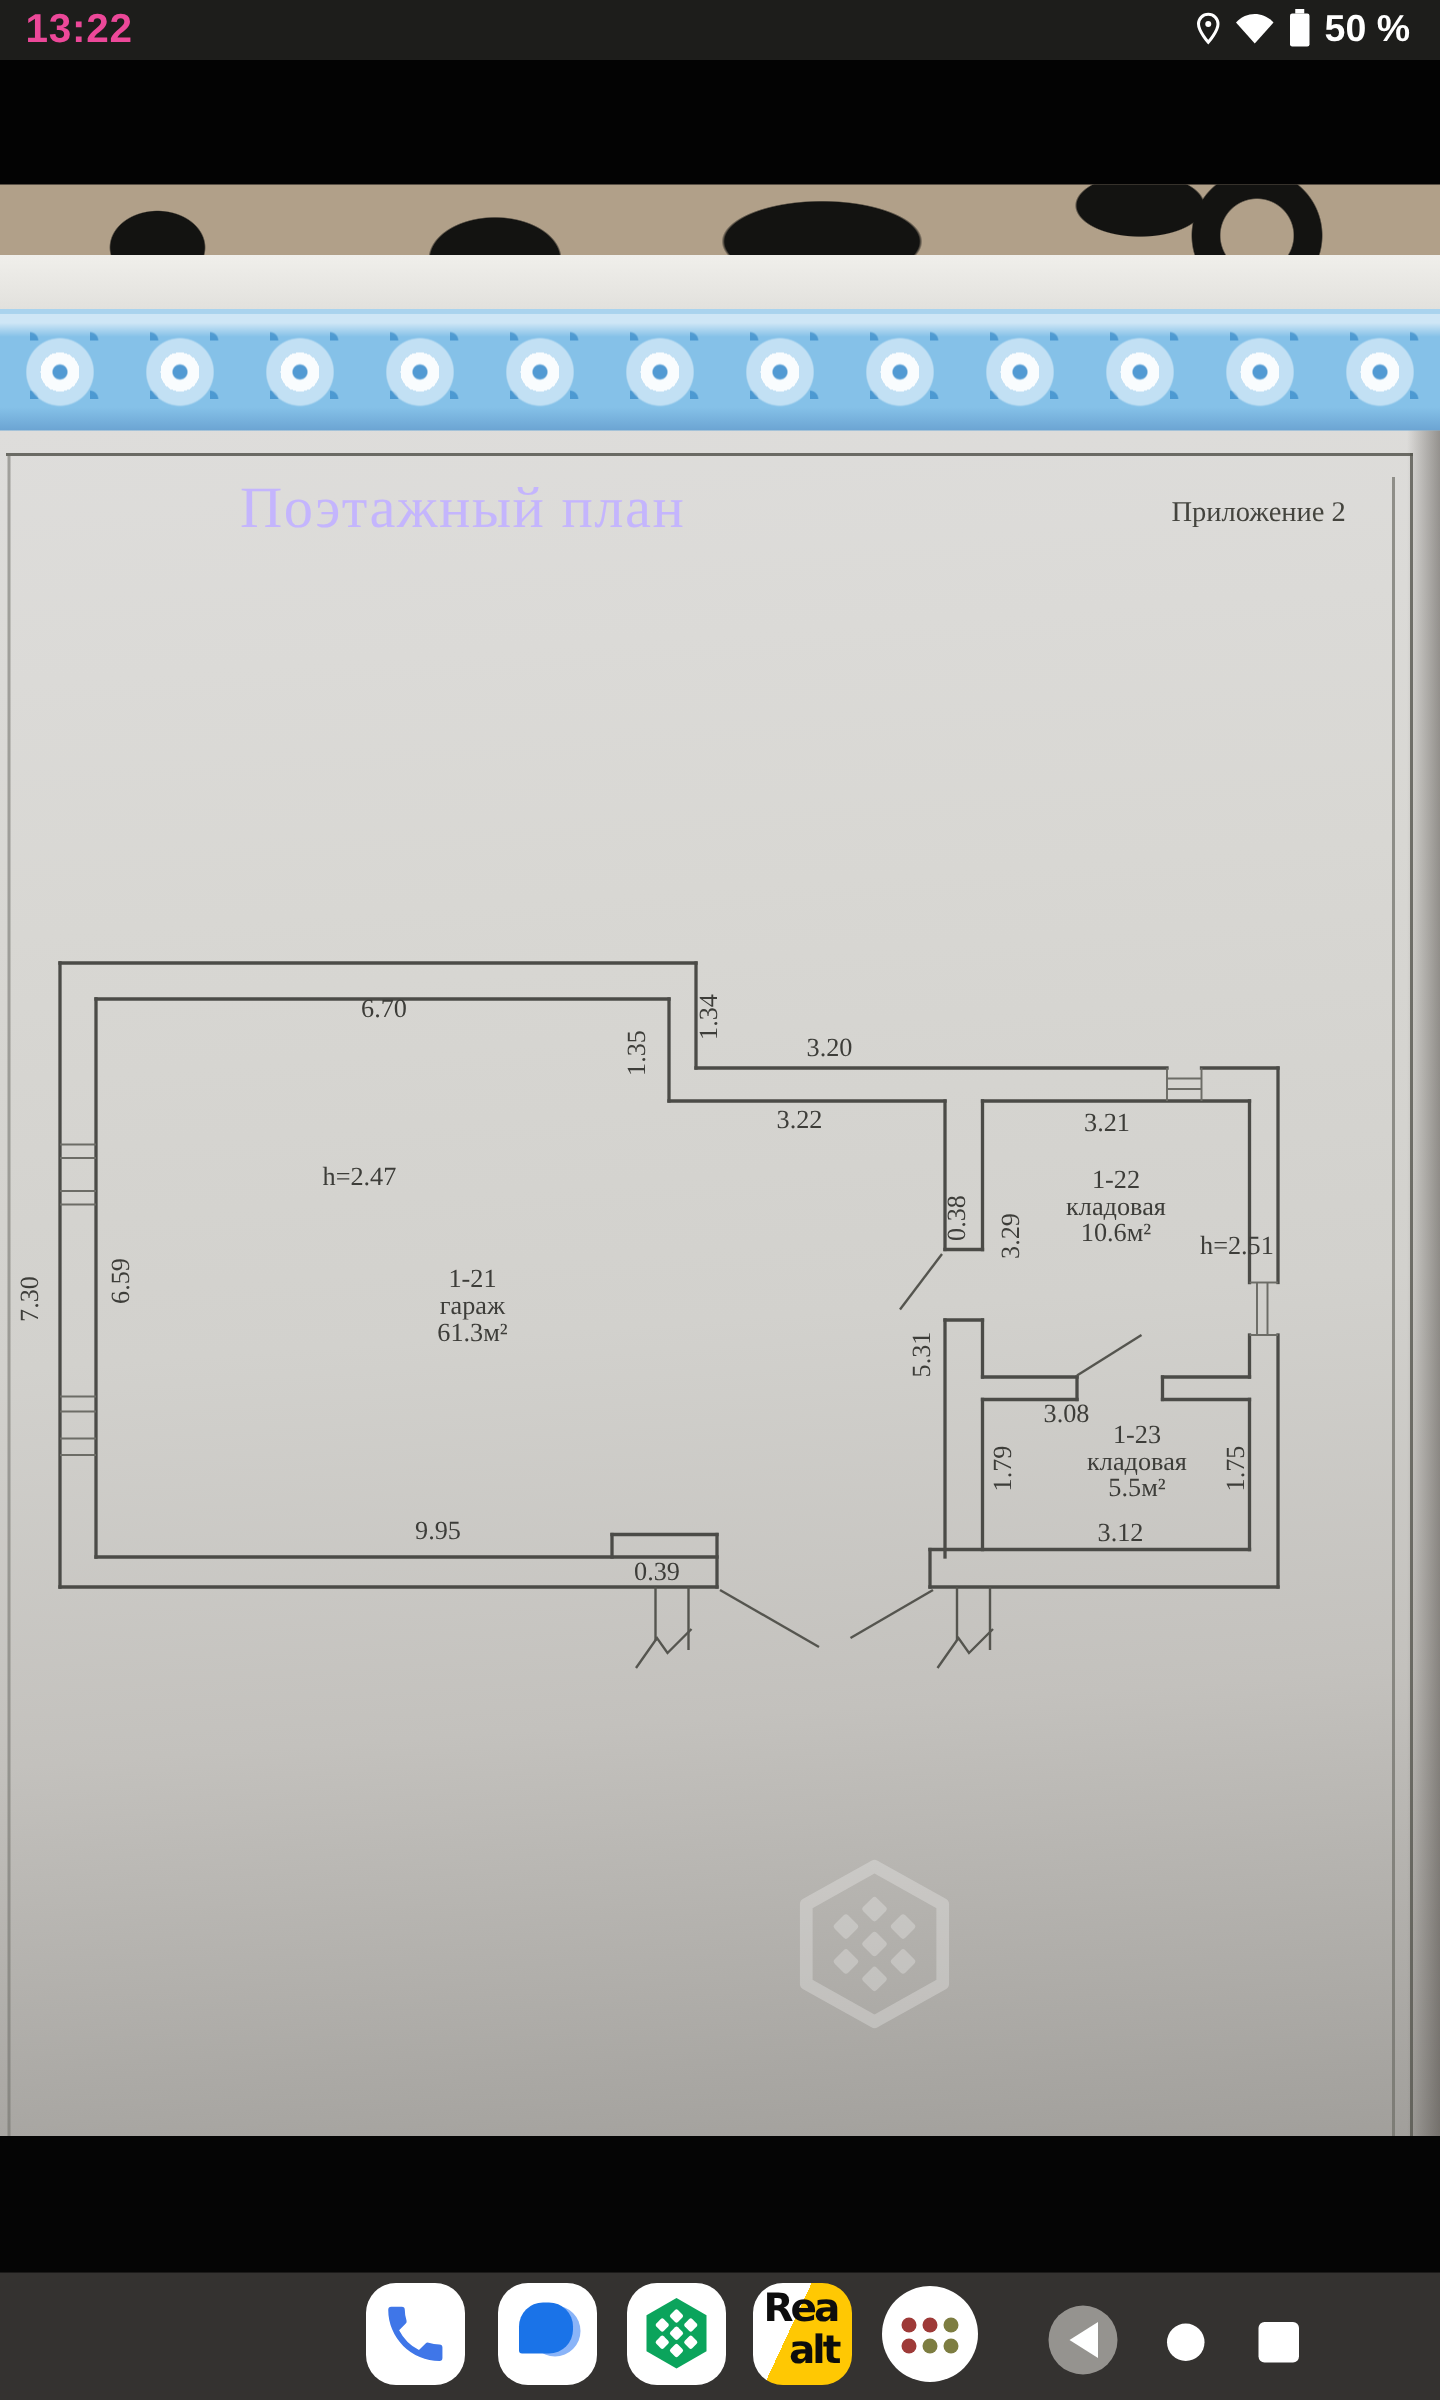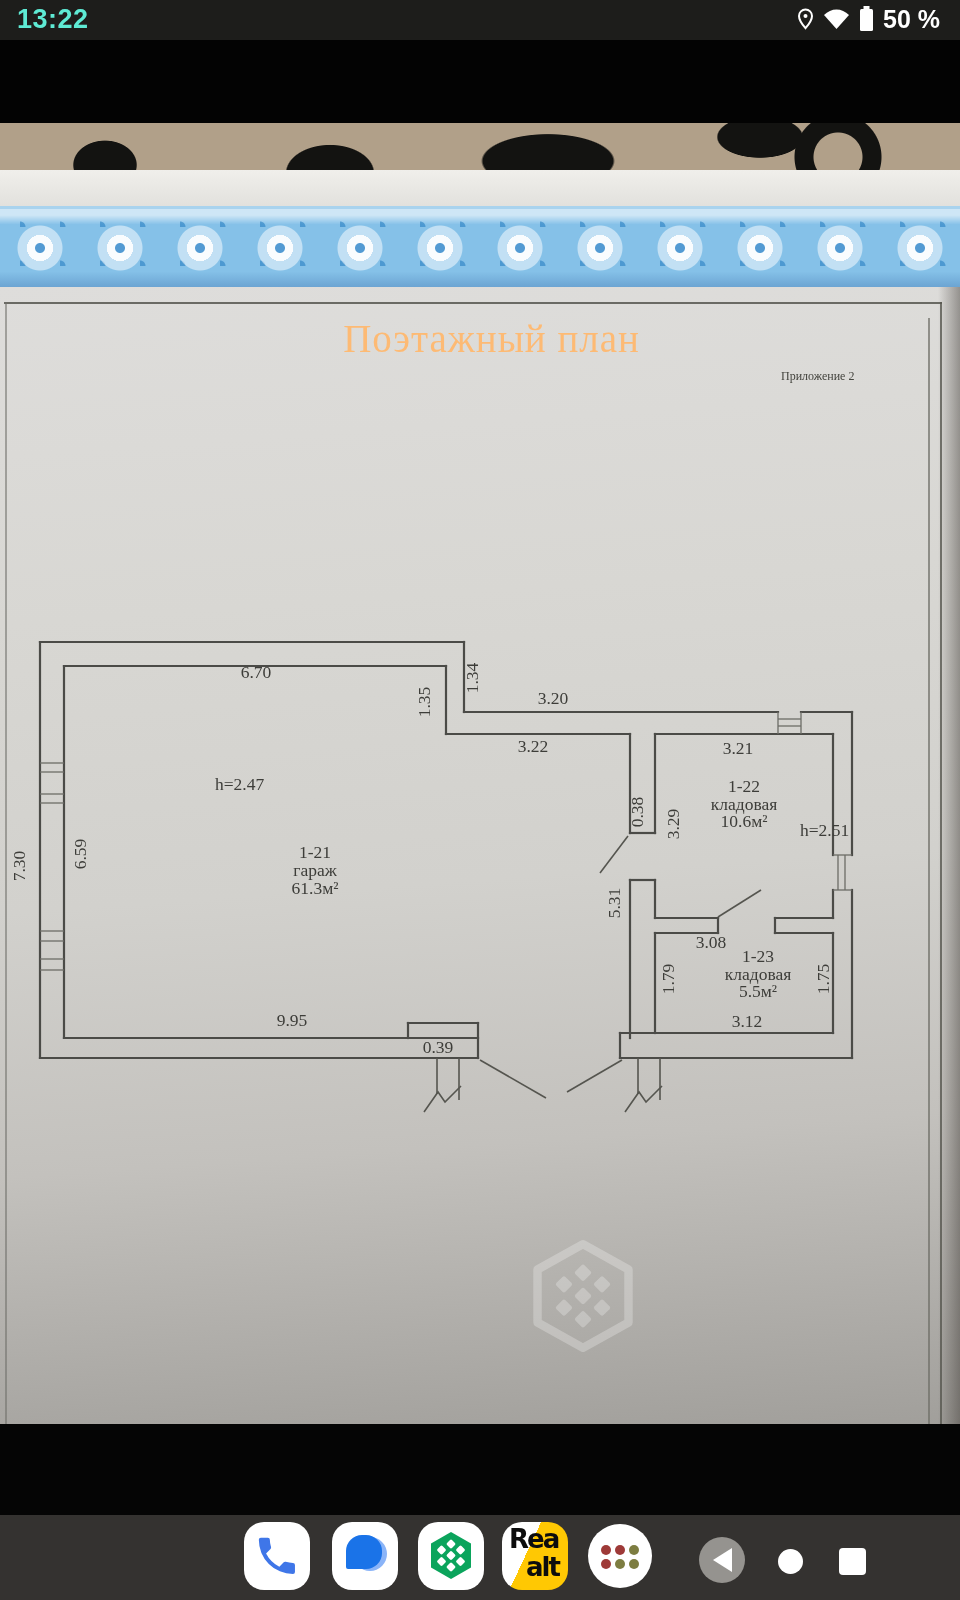--- a/index.html
+++ b/index.html
@@ -1,20 +1,20 @@
 <!DOCTYPE html>
 <html><head>
 <meta charset="utf-8">
 <style>
   html,body{margin:0;padding:0;background:#000;}
   .screen{position:relative;width:960px;height:1600px;margin:0 auto;overflow:hidden;
           background:#000;font-family:"Liberation Serif",serif;}
   
   .statusbar{position:absolute;left:0;top:0;width:960px;height:40px;background:#1d1d1b;}
-  .sb-time{position:absolute;left:17px;top:4px;color:#5eead4;font:bold 27px/30px "Liberation Sans",sans-serif;letter-spacing:0.5px;}
+  .sb-time{position:absolute;left:17px;top:4px;color:#ec4899;font:bold 27px/30px "Liberation Sans",sans-serif;letter-spacing:0.5px;}
   .sb-right{position:absolute;right:20px;top:5px;display:flex;align-items:center;gap:9px;}
   .sb-batt-text{color:#fff;font:bold 25px/28px "Liberation Sans",sans-serif;}
   
   .black-top{position:absolute;left:0;top:40px;width:960px;height:83px;background:#030303;}
   .fabric{position:absolute;left:0;top:123px;width:960px;height:57px;background:#b1a089;
     background-image:
       radial-gradient(ellipse 52px 40px at 105px 42px,#131311 60%,transparent 62%),
       radial-gradient(ellipse 72px 46px at 330px 50px,#131311 60%,transparent 62%),
       radial-gradient(ellipse 108px 44px at 548px 38px,#131311 60%,transparent 62%),
       radial-gradient(ellipse 70px 34px at 760px 14px,#131311 60%,transparent 62%),
@@ -33,23 +33,23 @@
   .paper-body{position:absolute;left:0;top:287px;width:960px;height:1137px;
     background:linear-gradient(176deg,#dedddb 0%,#d8d7d3 28%,#d2d1cd 52%,#c3c1bd 74%,#aeaca8 90%,#a19f9b 100%);}
   .paper-shadow-right{position:absolute;left:938px;top:287px;width:22px;height:1137px;
     background:linear-gradient(90deg,rgba(60,55,50,0) 0%,rgba(60,55,50,.45) 100%);}
   
   .frame-top{position:absolute;left:4px;top:302px;width:938px;height:2px;background:#56564f;opacity:.85;}
   .frame-right-outer{position:absolute;left:940px;top:302px;width:2px;height:1122px;background:#56564f;opacity:.8;}
   .frame-right-inner{position:absolute;left:928px;top:318px;width:2px;height:1106px;background:#6e6e67;opacity:.7;}
   .frame-left{position:absolute;left:5px;top:302px;width:2px;height:1122px;background:#6e6e67;opacity:.55;}
   
-  .doc-title{position:absolute;left:160px;top:316px;width:480px;text-align:right;
-    color:#fdba74;font-size:39px;letter-spacing:1px;white-space:nowrap;}
-  .doc-appendix{position:absolute;left:781px;top:331px;color:#44443e;font-size:12px;white-space:nowrap;margin-top:38px;}
+  .doc-title{position:absolute;left:160px;top:316px;width:480px;text-align:left;
+    color:#c4b5fd;font-size:39px;letter-spacing:1px;white-space:nowrap;}
+  .doc-appendix{position:absolute;left:781px;top:331px;color:#44443e;font-size:19px;white-space:nowrap;}
   .doc-subtitle{position:absolute;left:84px;top:360px;color:#33332f;font-size:37px;letter-spacing:.5px;white-space:nowrap;}
   
   .plan{position:absolute;left:0;top:600px;width:960px;height:530px;}
   .plan text{font-family:"Liberation Serif",serif;fill:#3d3d39;}
   
   .wm-kufar{position:absolute;left:528px;top:1238px;width:420px;height:116px;color:rgba(255,255,255,.26);}
   .wm-kufar-text{position:absolute;left:122px;top:-6px;font:bold 100px/116px "DejaVu Sans",sans-serif;letter-spacing:-3px;}
   
   .black-bottom{position:absolute;left:0;top:1424px;width:960px;height:91px;background:#050505;}
   .taskbar{position:absolute;left:0;top:1515px;width:960px;height:85px;background:#343230;}

